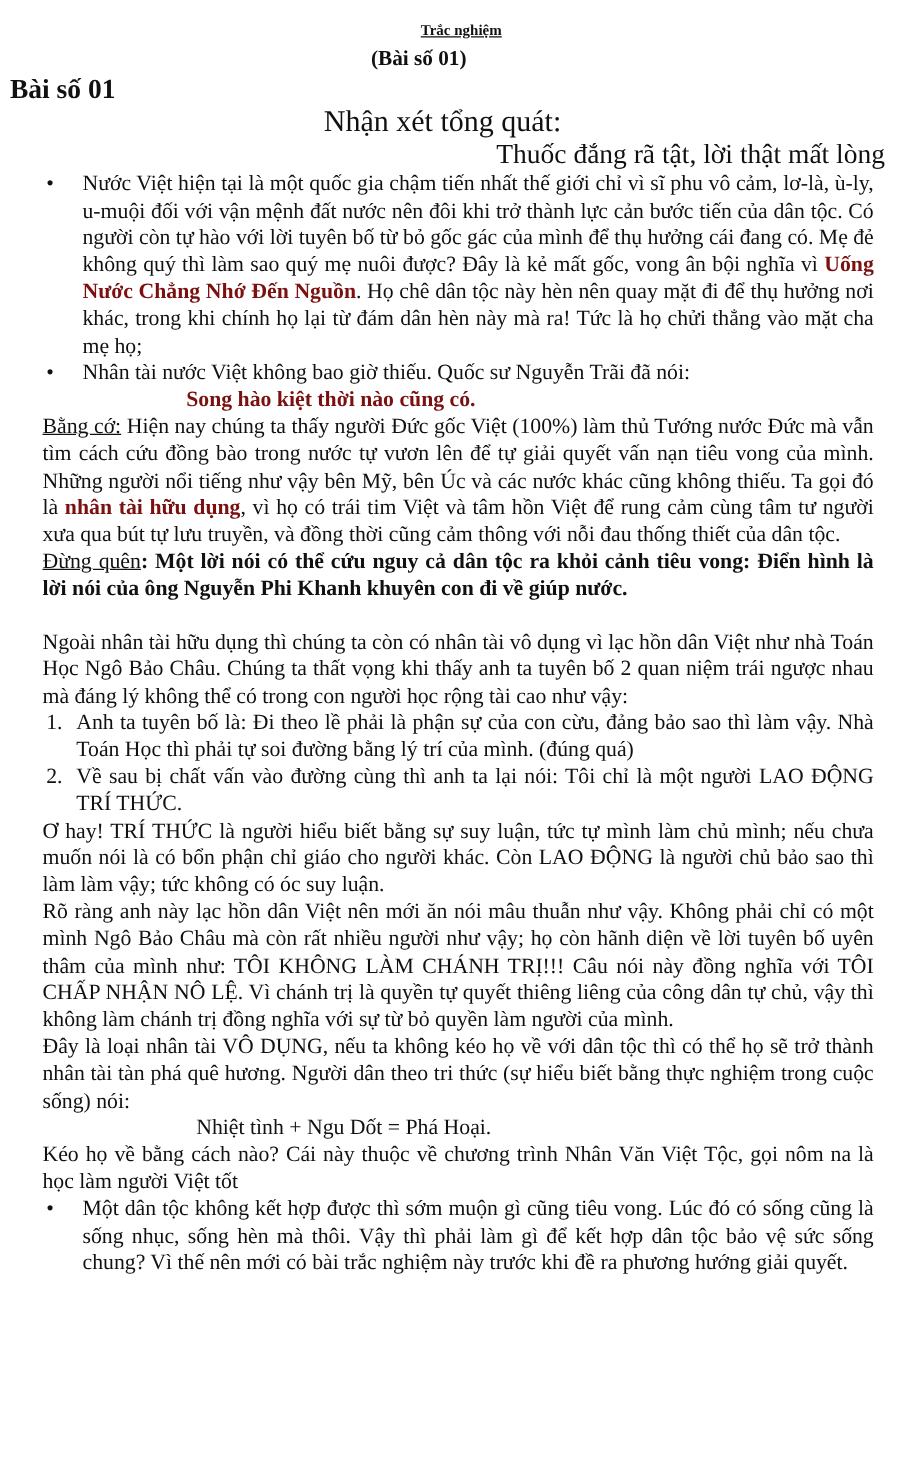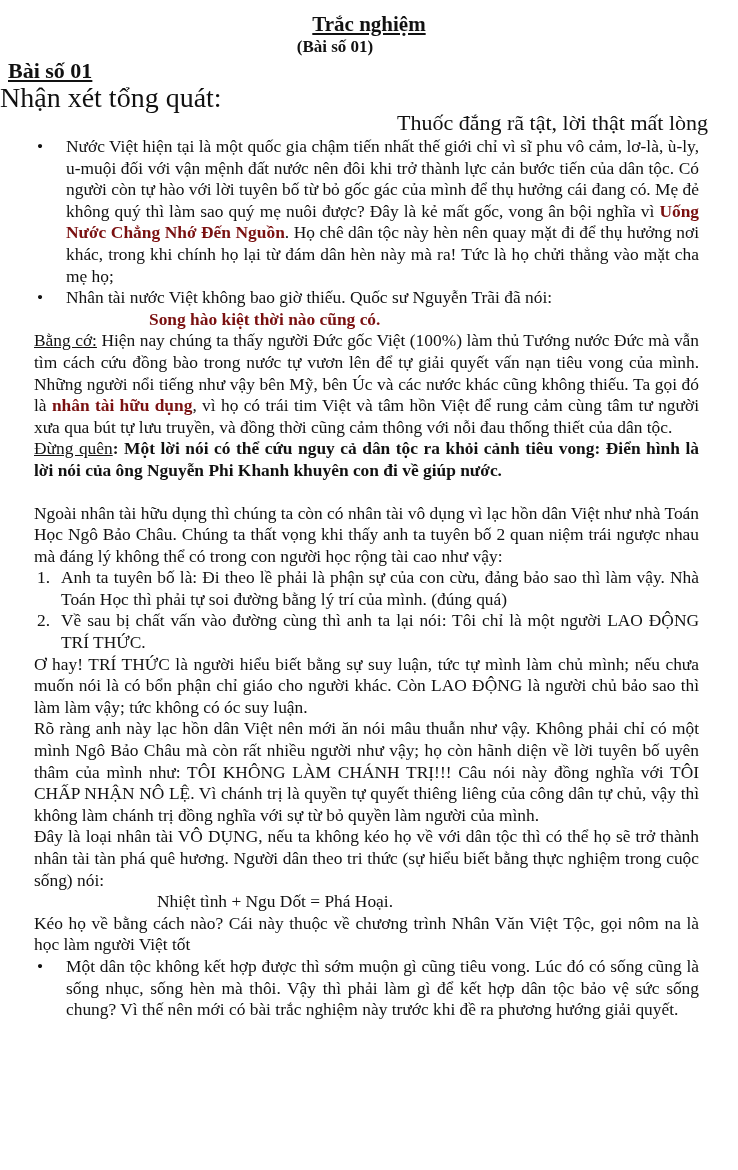--- a/index.html
+++ b/index.html
@@ -4,25 +4,25 @@
 <style>
   html, body { margin: 0; padding: 0; background: #ffffff; }
   body {
     width: 738px; height: 1170px; overflow: hidden;
     font-family: "Liberation Serif", "DejaVu Serif", serif;
     color: #111111;
     font-size: 17.4px;
     line-height: 21.6px;
   }
   .page { position: relative; width: 738px; }
-  .hdr1 { position: absolute; top: 13px; left: 0; width: 738px; text-align: center; font-weight: bold; font-size: 21px; line-height: 22px; }
+  .hdr1 { position: absolute; top: 13px; left: 0; width: 738px; text-align: center; font-weight: bold; font-size: 12px; line-height: 22px; }
   .hdr1 span { text-decoration: underline; }
   .hdr2 { position: absolute; top: 36px; left: 0; width: 670px; text-align: center; font-weight: bold; font-size: 17px; line-height: 22px; }
-  .bai { position: absolute; top: 57px; left: 8px; font-weight: bold; font-size: 22px; line-height: 28px; text-decoration: underline; }
-  .sub1 { position: absolute; top: 85px; left: 0; width: 708px; text-align: left; font-size: 28px; line-height: 26px; }
+  .bai { position: absolute; top: 57px; left: 8px; font-weight: bold; font-size: 22px; line-height: 28px; }
+  .sub1 { position: absolute; top: 85px; left: 0; width: 708px; text-align: center; font-size: 24px; line-height: 26px; }
   .sub2 { position: absolute; top: 110px; left: 0; width: 708px; text-align: right; font-size: 22px; line-height: 26px; }
   .body { position: absolute; top: 136px; left: 37px; width: 662px; }
   .red { color: #7a1010; font-weight: bold; }
   .bul { position: relative; padding-left: 29px; text-align: justify; }
   .bul .dot { position: absolute; left: 0; top: 0; }
   .num { position: relative; padding-left: 24px; text-align: justify; }
   .num .n { position: absolute; left: 0; top: 0; }
   .just { text-align: justify; }
   .quote { padding-left: 112px; }
   .u { text-decoration: underline; font-weight: normal; }

